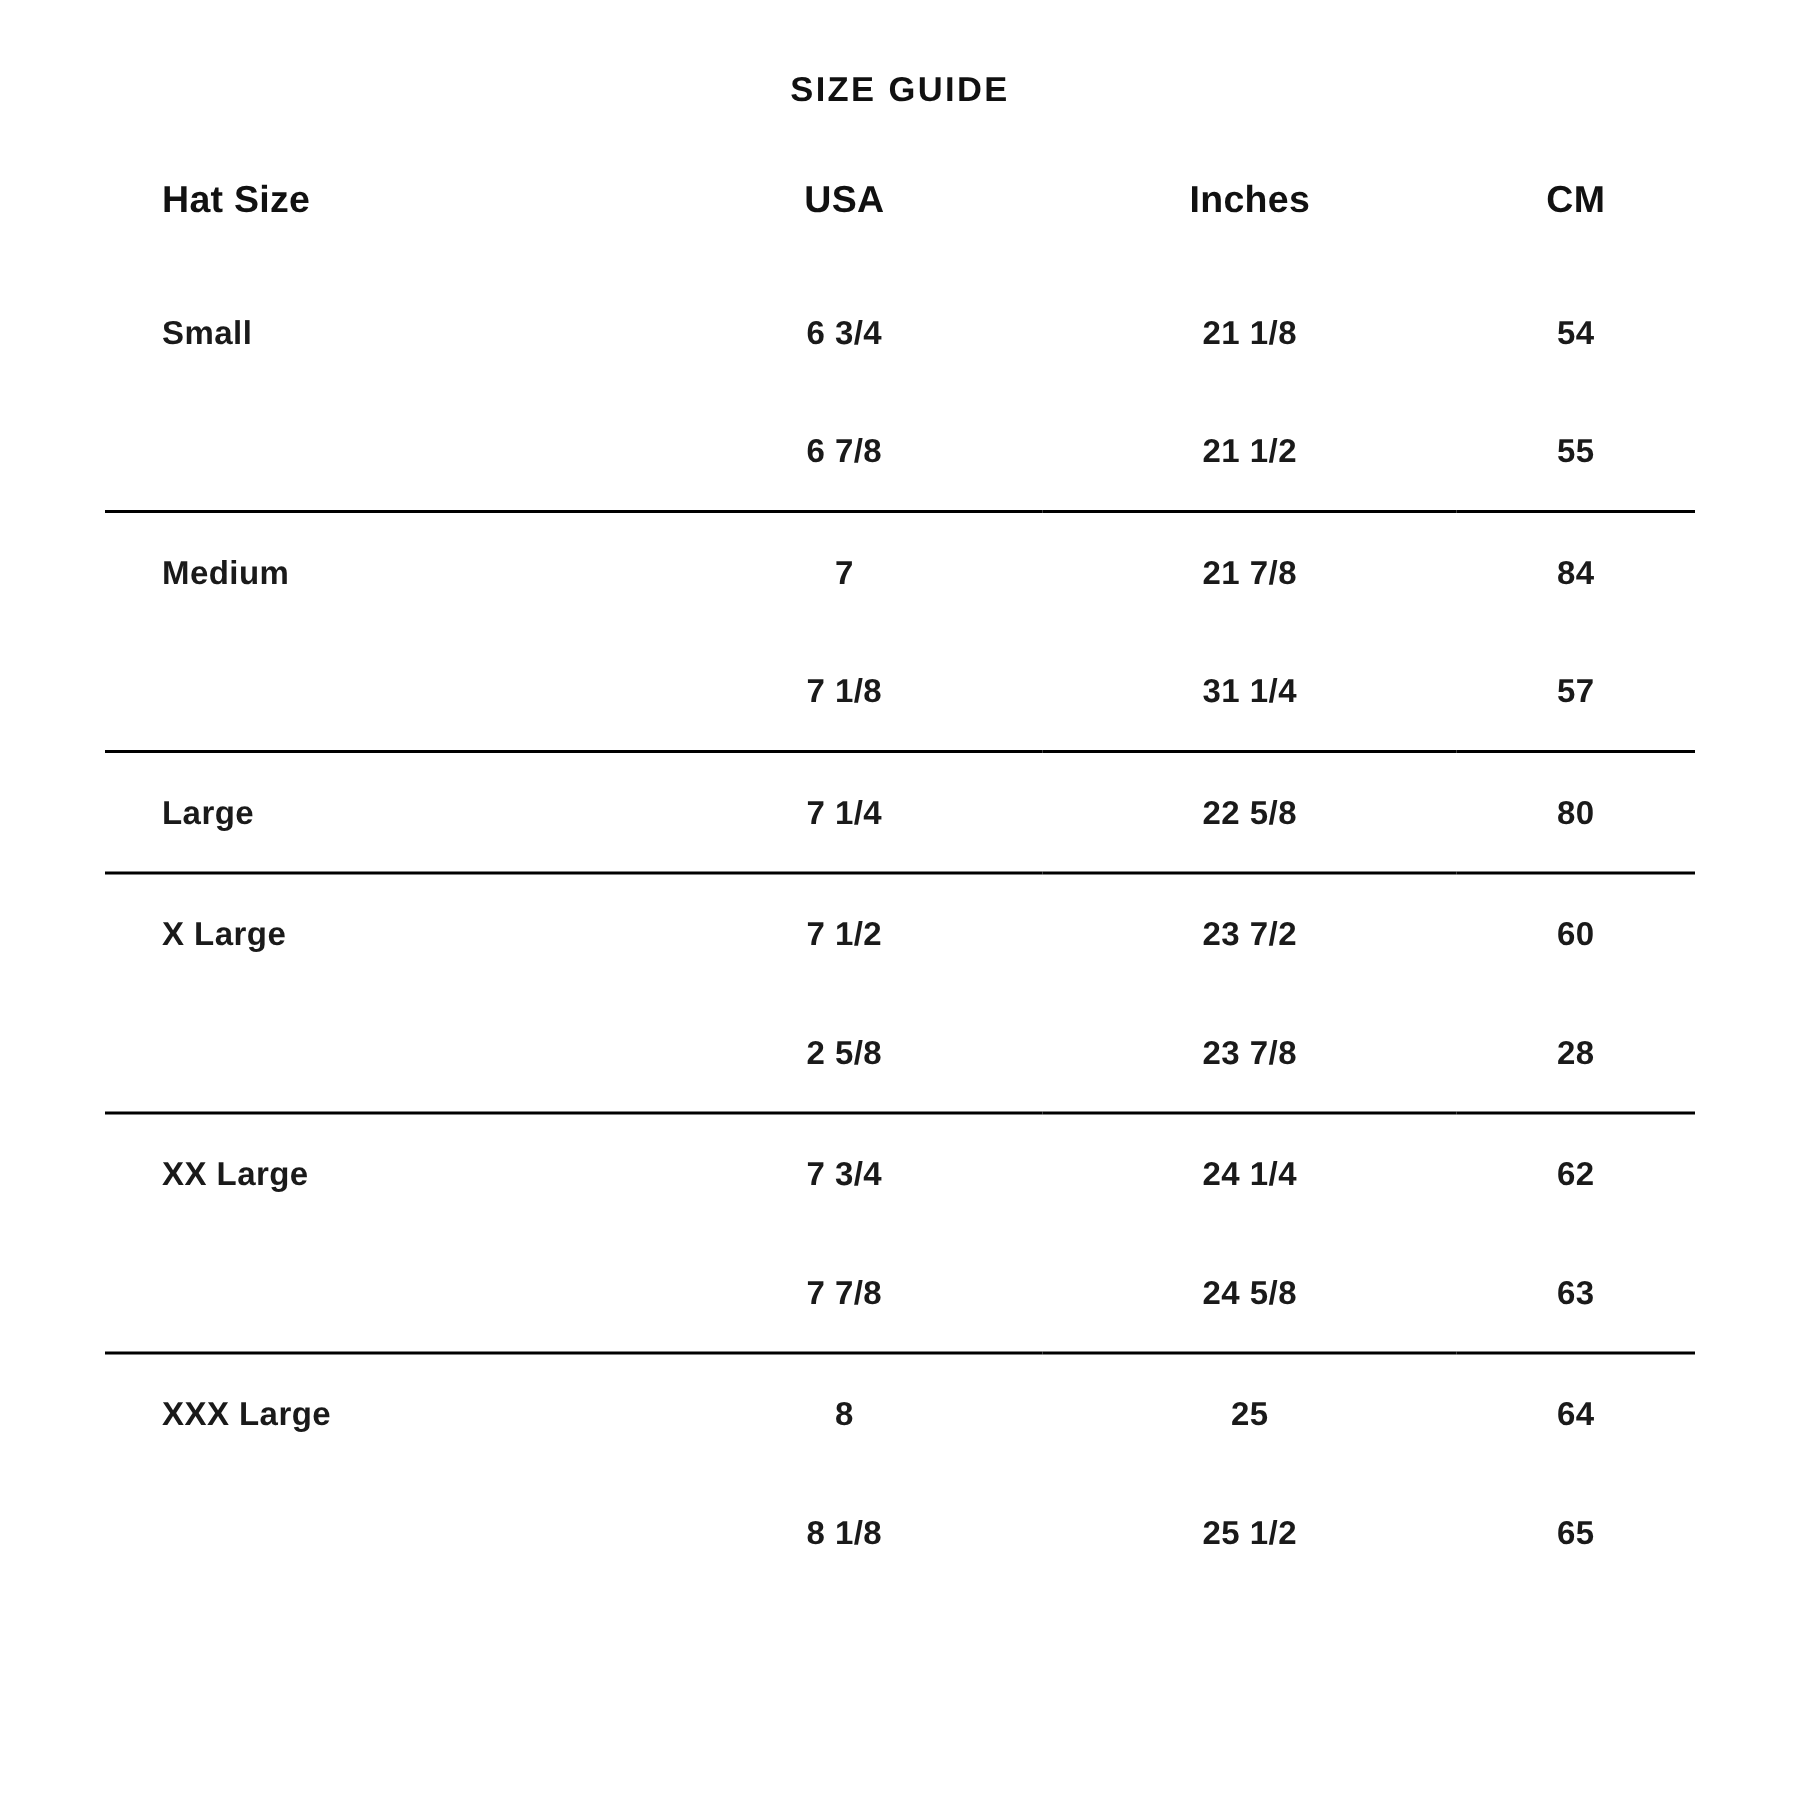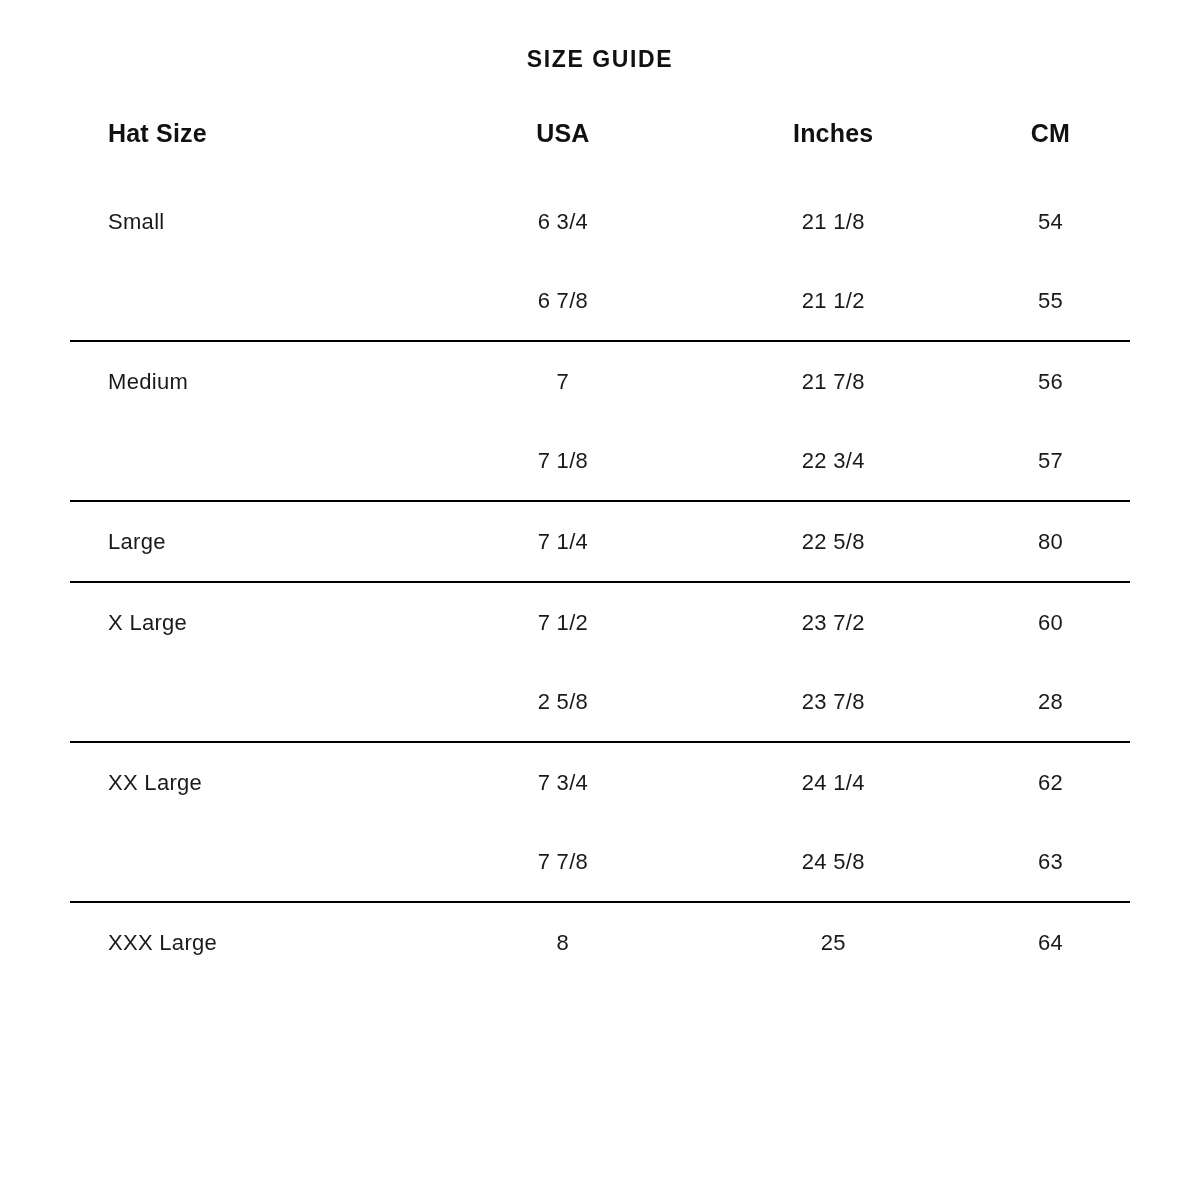--- a/index.html
+++ b/index.html
@@ -48,21 +48,21 @@
     padding: 0 0 34px 0;
     text-align: center;
     letter-spacing: 0.2px;
   }
   table.size-table th.left {
     text-align: left;
     padding-left: 38px;
   }
   table.size-table td {
     font-size: 22px;
-    font-weight: 400;
+    font-weight: 700;
     color: #1a1a1a;
     text-align: center;
     height: 79px;
     padding: 0;
     letter-spacing: 0.3px;
   }
   table.size-table td.left {
     text-align: left;
     padding-left: 38px;
   }
@@ -102,26 +102,26 @@
         <tr>
           <td class="left"></td>
           <td>6 7/8</td>
           <td>21 1/2</td>
           <td>55</td>
         </tr>
         <tr class="group-top">
           <td class="left">Medium</td>
           <td>7</td>
           <td>21 7/8</td>
-          <td>56</td>
+          <td>84</td>
         </tr>
         <tr>
           <td class="left"></td>
           <td>7 1/8</td>
-          <td>22 3/4</td>
+          <td>31 1/4</td>
           <td>57</td>
         </tr>
         <tr class="group-top">
           <td class="left">Large</td>
           <td>7 1/4</td>
           <td>22 5/8</td>
           <td>80</td>
         </tr>
         <tr class="group-top">
           <td class="left">X Large</td>
@@ -146,16 +146,22 @@
           <td>7 7/8</td>
           <td>24 5/8</td>
           <td>63</td>
         </tr>
         <tr class="group-top">
           <td class="left">XXX Large</td>
           <td>8</td>
           <td>25</td>
           <td>64</td>
         </tr>
+        <tr>
+          <td class="left"></td>
+          <td>8 1/8</td>
+          <td>25 1/2</td>
+          <td>65</td>
+        </tr>
       </tbody>
   </table>
 
 </div>
 
 </body></html>

